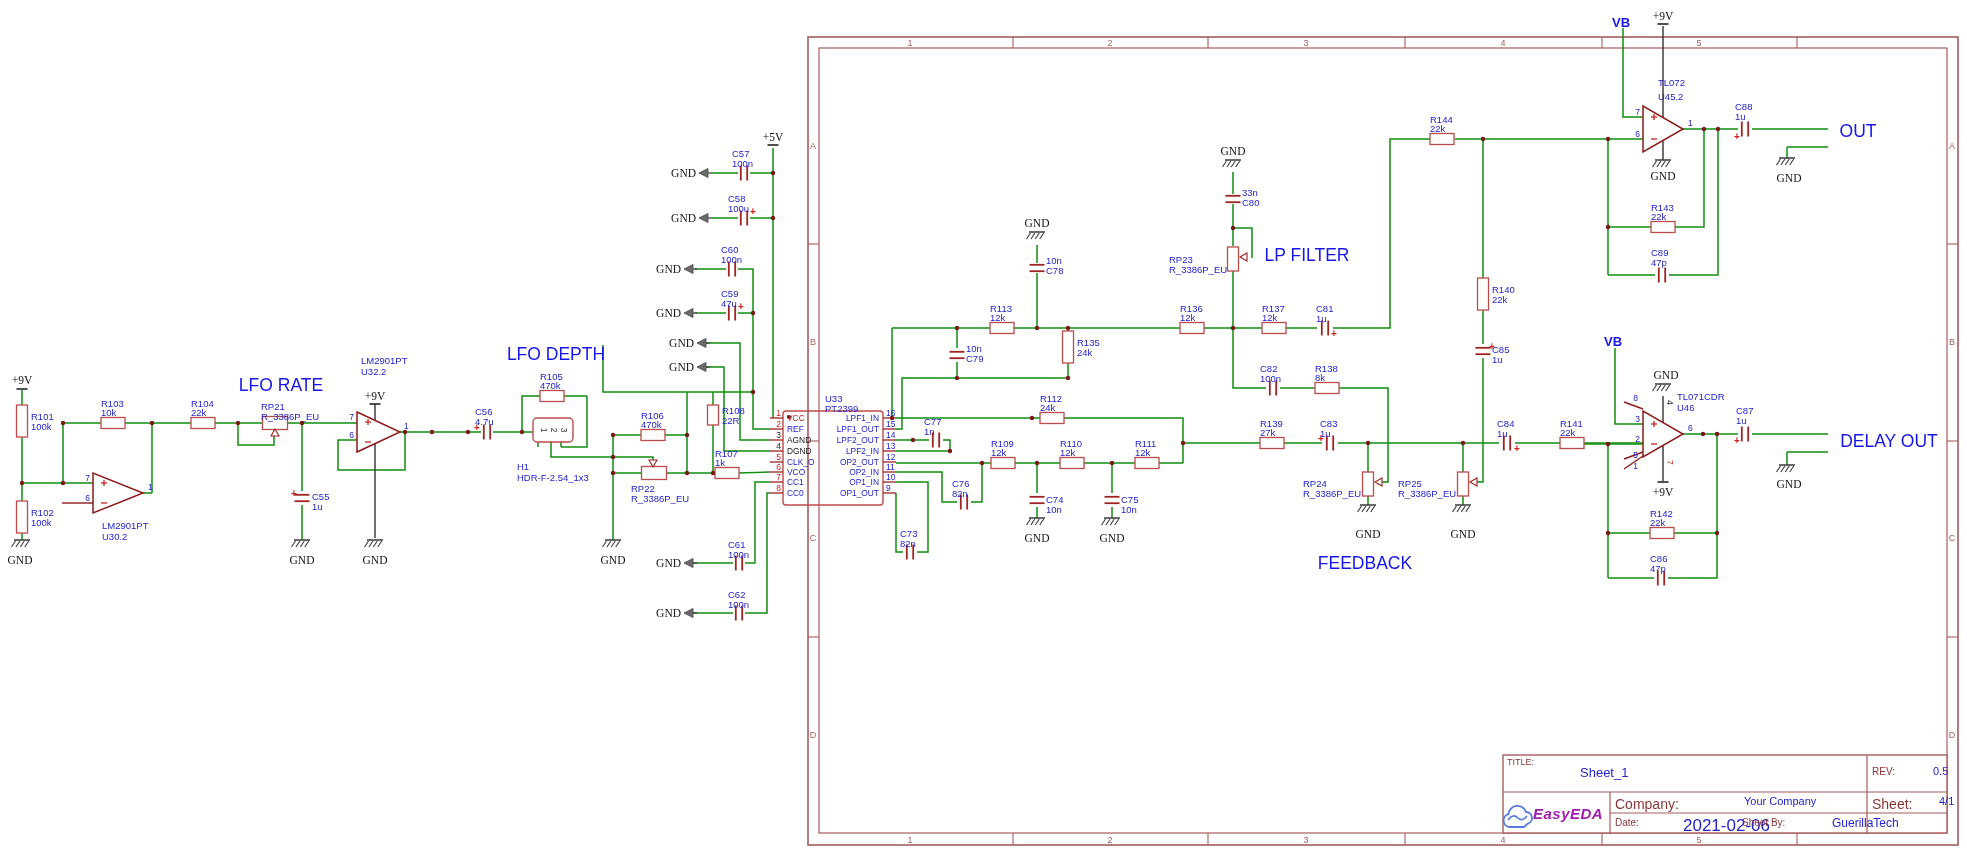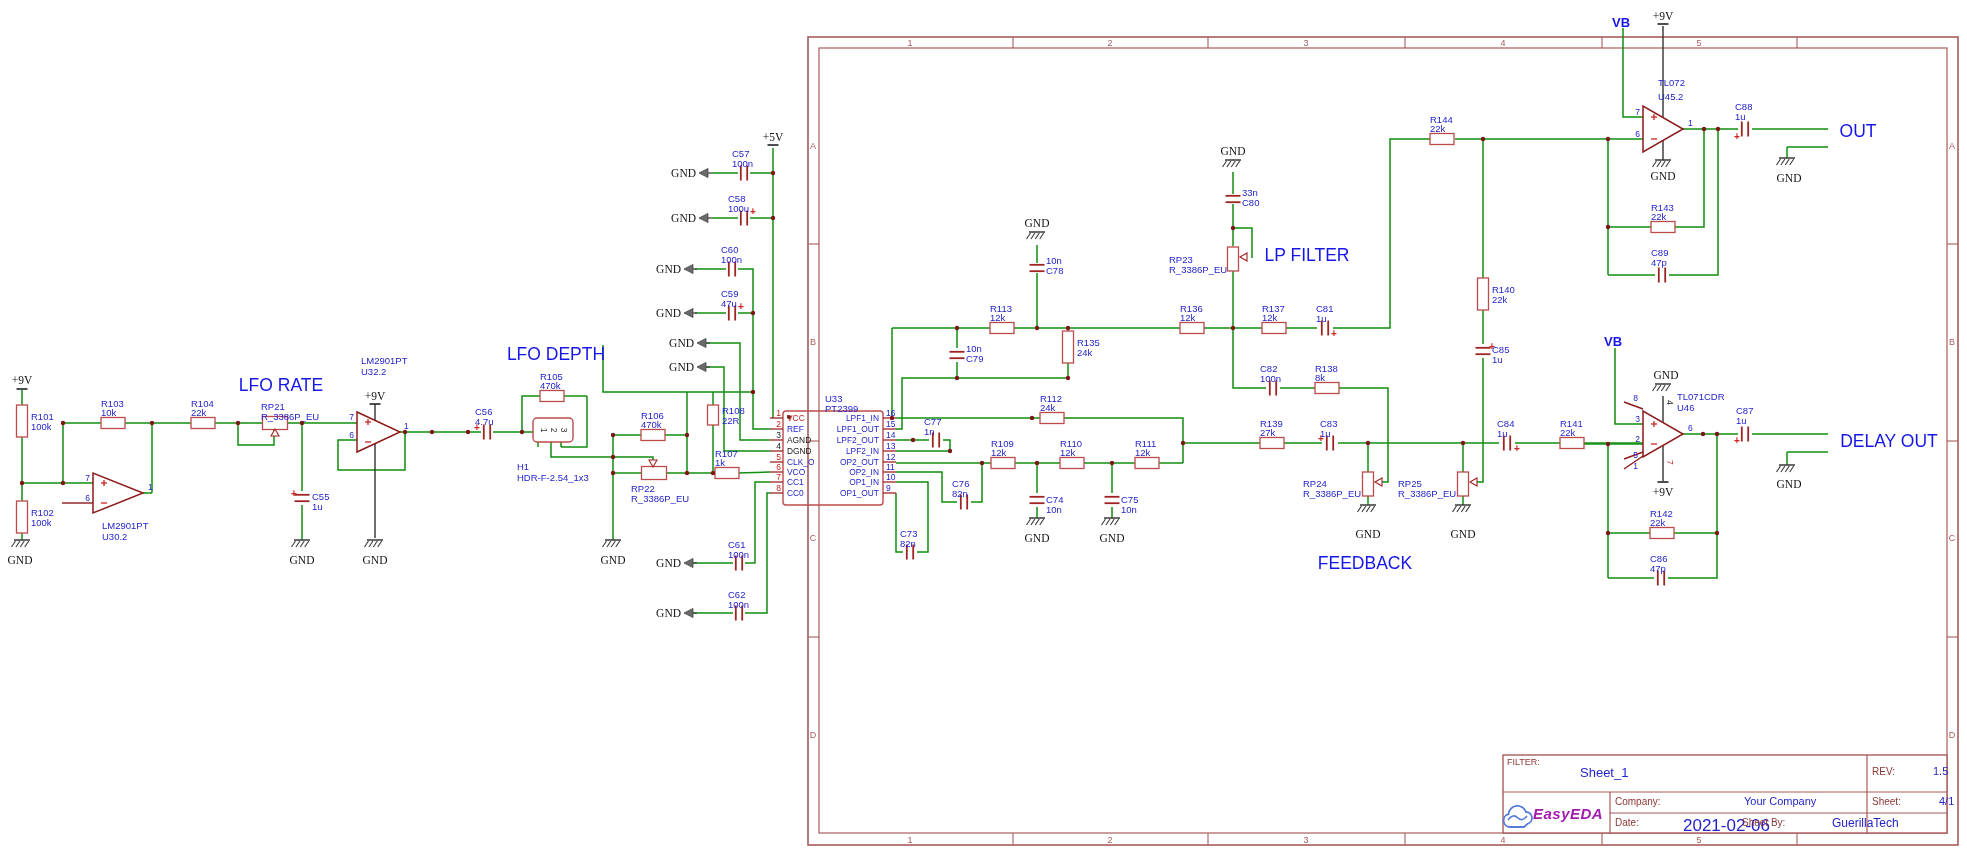--- a/index.html
+++ b/index.html
@@ -836,26 +836,26 @@
         <circle cx="1704" cy="129" r="2.2" fill="#7d1616"></circle>
         <circle cx="1718" cy="129" r="2.2" fill="#7d1616"></circle>
         <circle cx="1608" cy="444" r="2.2" fill="#7d1616"></circle>
         <circle cx="1608" cy="533" r="2.2" fill="#7d1616"></circle>
         <circle cx="1717" cy="533" r="2.2" fill="#7d1616"></circle>
         <circle cx="1703" cy="434" r="2.2" fill="#7d1616"></circle>
         <circle cx="1717" cy="434" r="2.2" fill="#7d1616"></circle>
       </g>
     </svg>
 
-  <div class="ov tred" style="left:1507px;top:758px;font-size:9px">FILTER:</div>
+  <div class="ov tred" style="left:1507px;top:758px;font-size:9px">TITLE:</div>
   <div class="ov tblue" style="left:1552px;top:766px;font-size:13px">Sheet_1</div>
   <div class="ov tred" style="left:1872px;top:767px;font-size:10px">REV:</div>
-  <div class="ov tblue" style="left:1905px;top:766px;font-size:11px">1.5</div>
-  <div class="ov tred" style="left:1615px;top:797px;font-size:10px">Company:</div>
+  <div class="ov tblue" style="left:1905px;top:766px;font-size:11px">0.5</div>
+  <div class="ov tred" style="left:1615px;top:797px;font-size:14px">Company:</div>
   <div class="ov tblue" style="left:1716px;top:796px;font-size:11px">Your Company</div>
-  <div class="ov tred" style="left:1872px;top:797px;font-size:10px">Sheet:</div>
+  <div class="ov tred" style="left:1872px;top:797px;font-size:14px">Sheet:</div>
   <div class="ov tblue" style="left:1911px;top:796px;font-size:11px">4/1</div>
   <div class="ov tred" style="left:1615px;top:818px;font-size:10px">Date:</div>
   <div class="ov tblue" style="left:1655px;top:817px;font-size:17px">2021-02-06</div>
   <div class="ov tred" style="left:1742px;top:818px;font-size:10px">Sheet By:</div>
   <div class="ov tblue" style="left:1804px;top:817px;font-size:12px">GuerillaTech</div>
   <div class="ov logo" style="left:1533px;top:806px;font-size:15px">EasyEDA</div>
 </div>
 
 </body></html>

